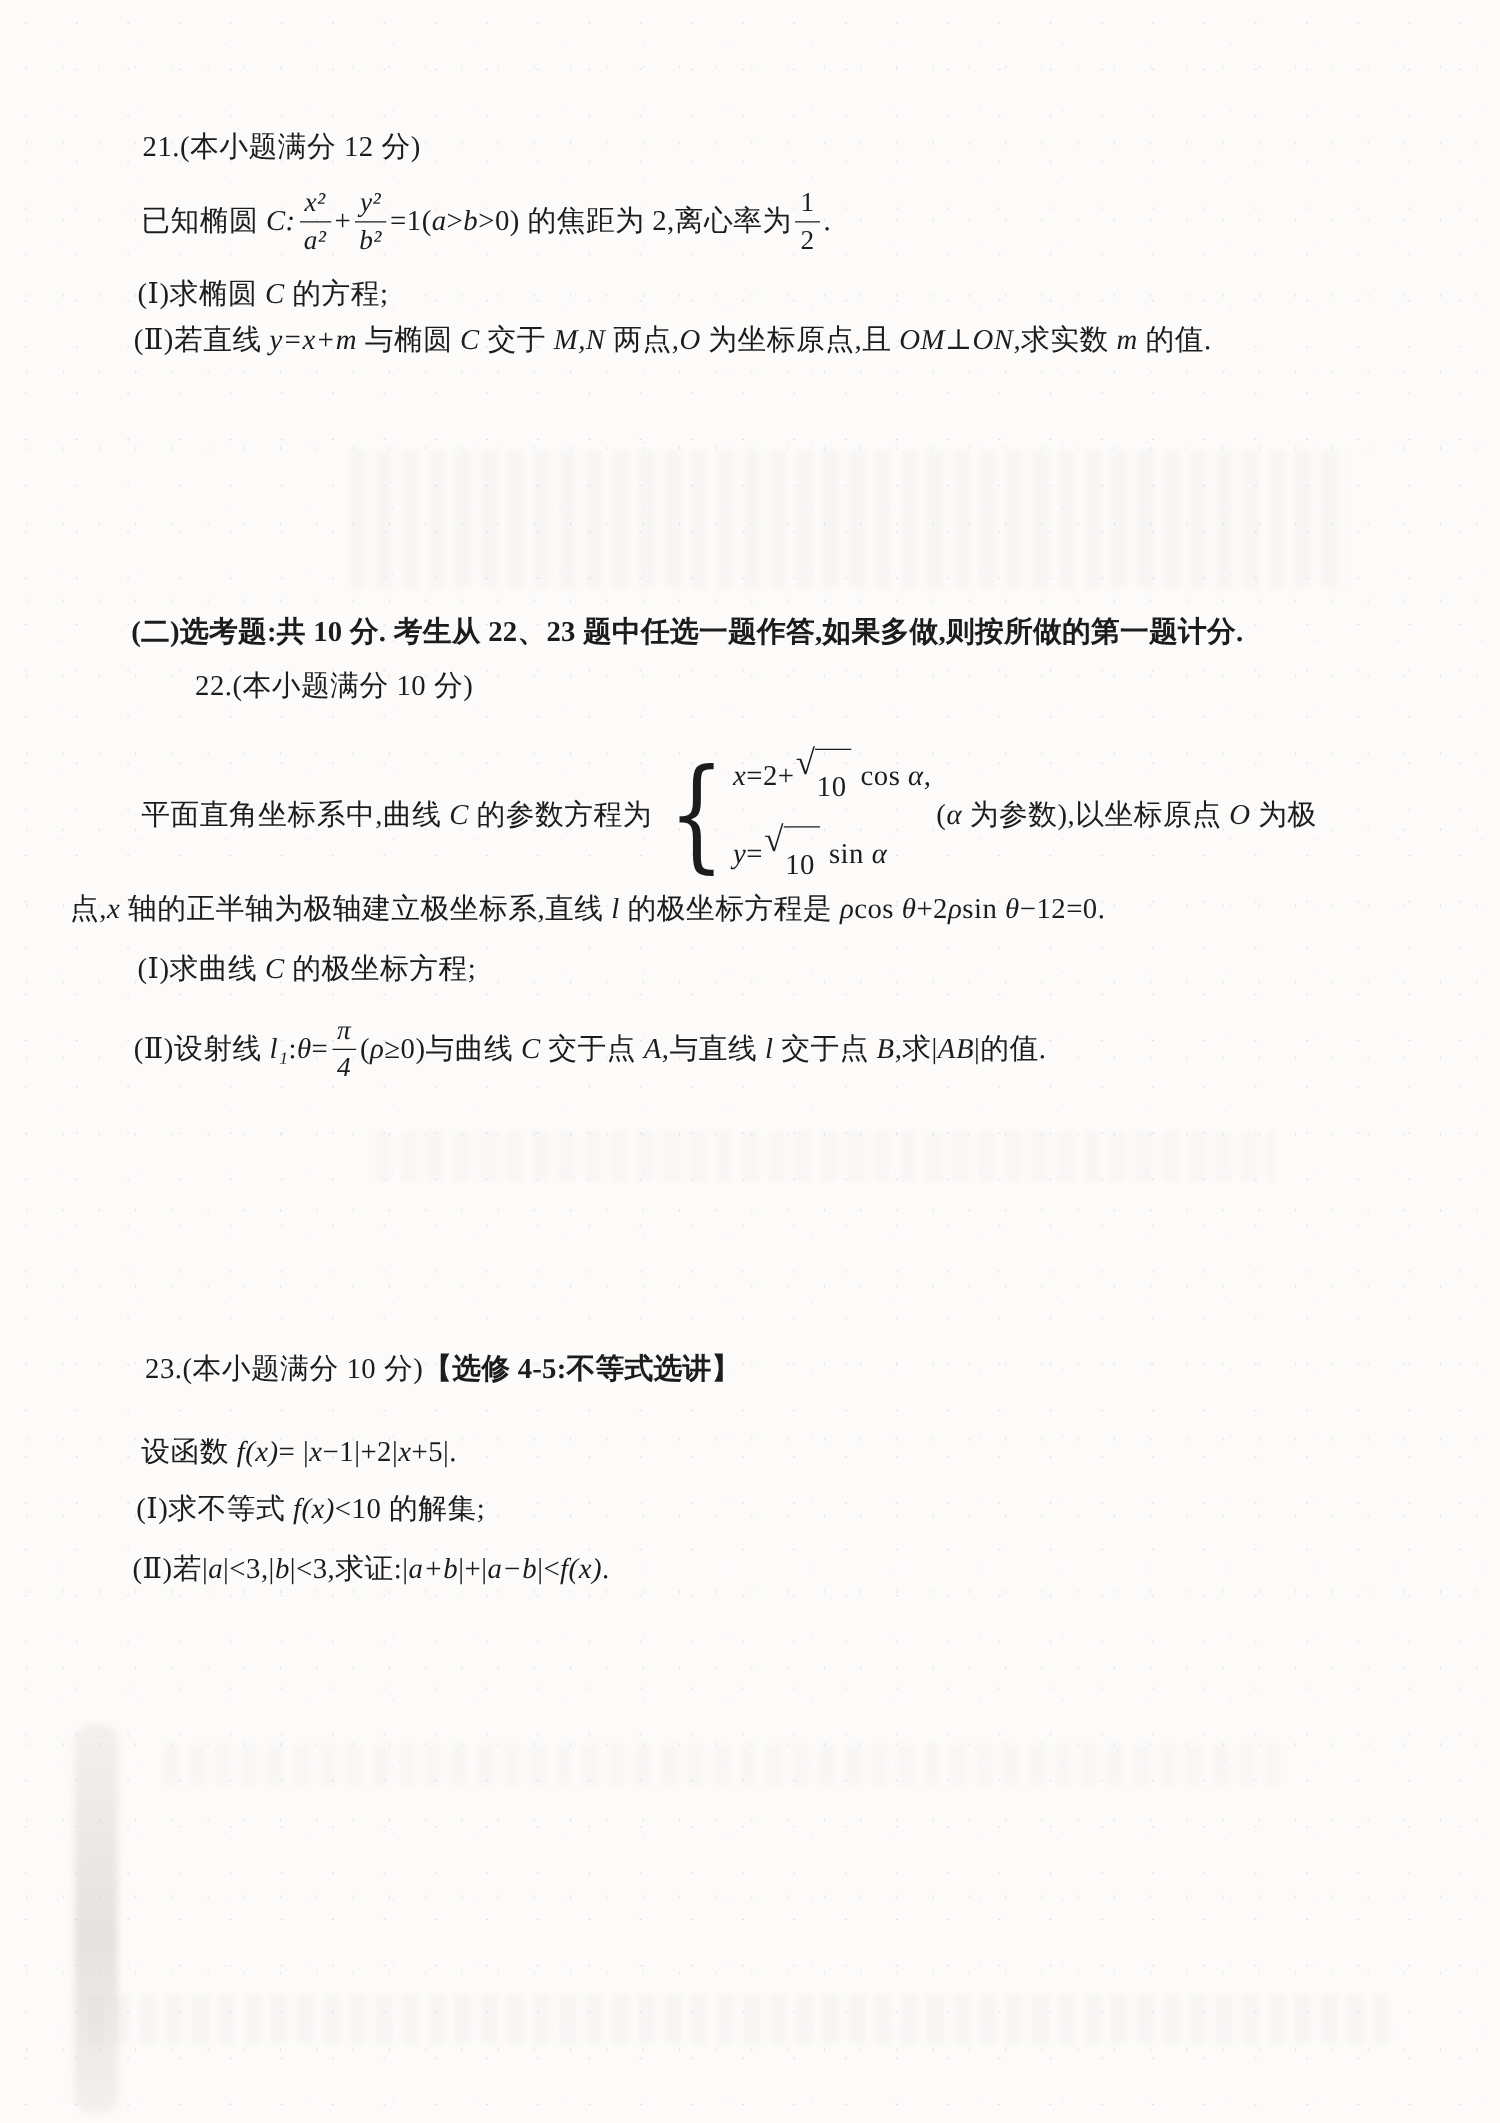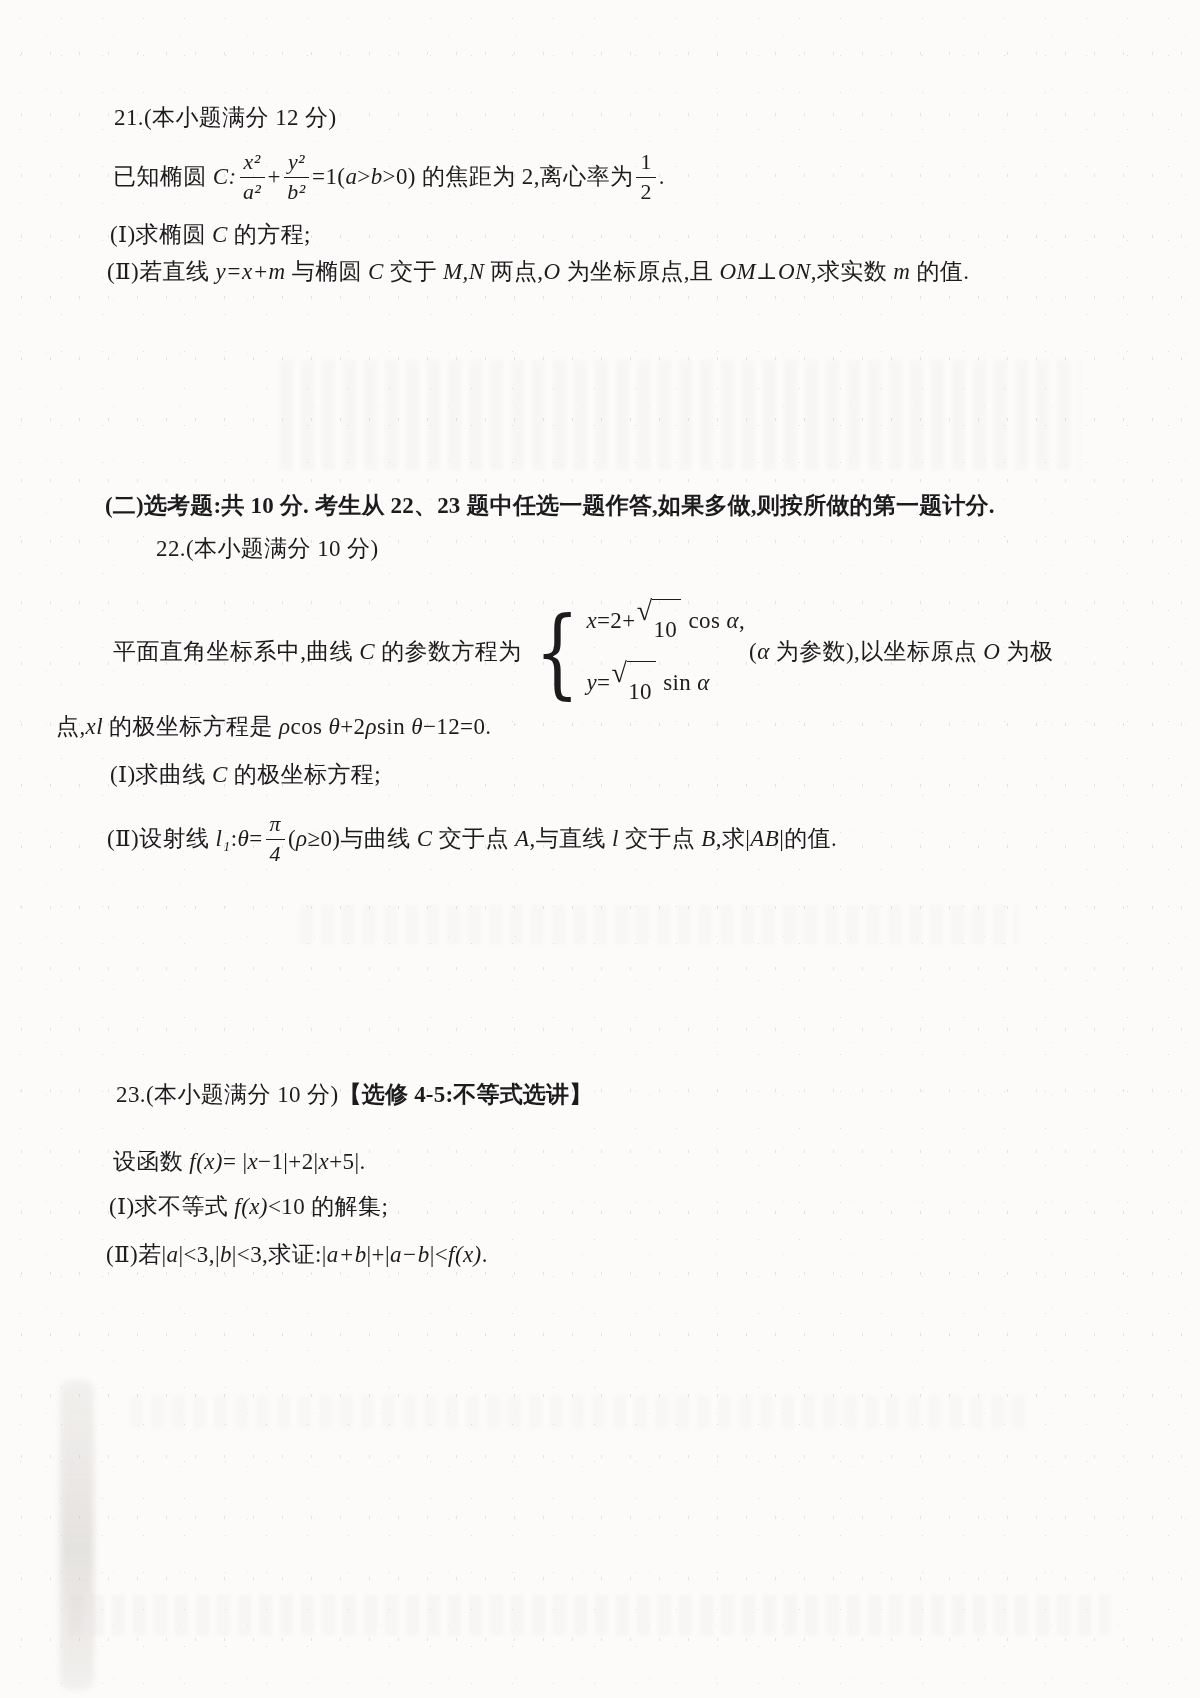--- a/index.html
+++ b/index.html
@@ -69,21 +69,21 @@
 <div class="line" style="left:107px;top:257px;"><span>(Ⅱ)若直线 </span><span class="it">y=x+m</span><span> 与椭圆 </span><span class="it">C</span><span> 交于 </span><span class="it">M,N</span><span> 两点,</span><span class="it">O</span><span> 为坐标原点,且 </span><span class="it">OM⊥ON</span><span>,求实数 </span><span class="it">m</span><span> 的值.</span></div>
 
 <div class="line bold" style="left:105px;top:491px;">(二)选考题:共 10 分. 考生从 22、23 题中任选一题作答,如果多做,则按所做的第一题计分.</div>
 
 <div class="line" style="left:116px;top:534px;margin-left:40px;">
   <span>22.(本小题满分 10 分)</span>
 </div>
 <div class="line" style="left:113px;top:600px;height:104px;">
   <span style="display:inline-flex;align-items:center;"><span>平面直角坐标系中,曲线 </span><span class="it">C</span><span> 的参数方程为</span></span><span class="syswrap"><span class="brace">{</span><span class="sys"><span class="sysrow"><span class="it">x</span><span>=2+</span><span class="sqrt"><span class="rsign">√</span><span class="rdcd">10</span></span><span> cos </span><span class="it">α</span><span>,</span></span><span class="sysrow"><span class="it">y</span><span>=</span><span class="sqrt"><span class="rsign">√</span><span class="rdcd">10</span></span><span> sin </span><span class="it">α</span></span></span></span><span style="display:inline-flex;align-items:center;"><span>(</span><span class="it">α</span><span> 为参数),以坐标原点 </span><span class="it">O</span><span> 为极</span></span>
 </div>
-<div class="line" style="left:56px;top:712px;"><span>点,</span><span class="it">x</span><span class="it">l</span><span> 的极坐标方程是 </span><span class="it">ρ</span><span>cos </span><span class="it">θ</span><span>+2</span><span class="it">ρ</span><span>sin </span><span class="it">θ</span><span>−12=0.</span></div>
+<div class="line" style="left:56px;top:712px;"><span>点,</span><span class="it">x</span><span> 轴的正半轴为极轴建立极坐标系,直线 </span><span class="it">l</span><span> 的极坐标方程是 </span><span class="it">ρ</span><span>cos </span><span class="it">θ</span><span>+2</span><span class="it">ρ</span><span>sin </span><span class="it">θ</span><span>−12=0.</span></div>
 <div class="line" style="left:110px;top:760px;"><span>(Ⅰ)求曲线 </span><span class="it">C</span><span> 的极坐标方程;</span></div>
 <div class="line" style="left:107px;top:808px;height:62px;"><span>(Ⅱ)设射线 </span><span class="it">l₁</span><span>:</span><span class="it">θ</span><span>=</span><span class="frac it"><span class="fnum">π</span><span class="fden">4</span></span><span>(</span><span class="it">ρ</span><span>≥0)与曲线 </span><span class="it">C</span><span> 交于点 </span><span class="it">A</span><span>,与直线 </span><span class="it">l</span><span> 交于点 </span><span class="it">B</span><span>,求|</span><span class="it">AB</span><span>|的值.</span></div>
 
 <div class="line" style="left:116px;top:1080px;">
   <span>23.(本小题满分 10 分)</span><span class="bold">【选修 4-5:不等式选讲】</span>
 </div>
 <div class="line" style="left:113px;top:1147px;"><span>设函数 </span><span class="it">f(x)</span><span>= |</span><span class="it">x</span><span>−1|+2|</span><span class="it">x</span><span>+5|.</span></div>
 <div class="line" style="left:109px;top:1192px;"><span>(Ⅰ)求不等式 </span><span class="it">f(x)</span><span>&lt;10 的解集;</span></div>
 <div class="line" style="left:106px;top:1240px;"><span>(Ⅱ)若|</span><span class="it">a</span><span>|&lt;3,|</span><span class="it">b</span><span>|&lt;3,求证:|</span><span class="it">a+b</span><span>|+|</span><span class="it">a−b</span><span>|&lt;</span><span class="it">f(x)</span><span>.</span></div>
 

